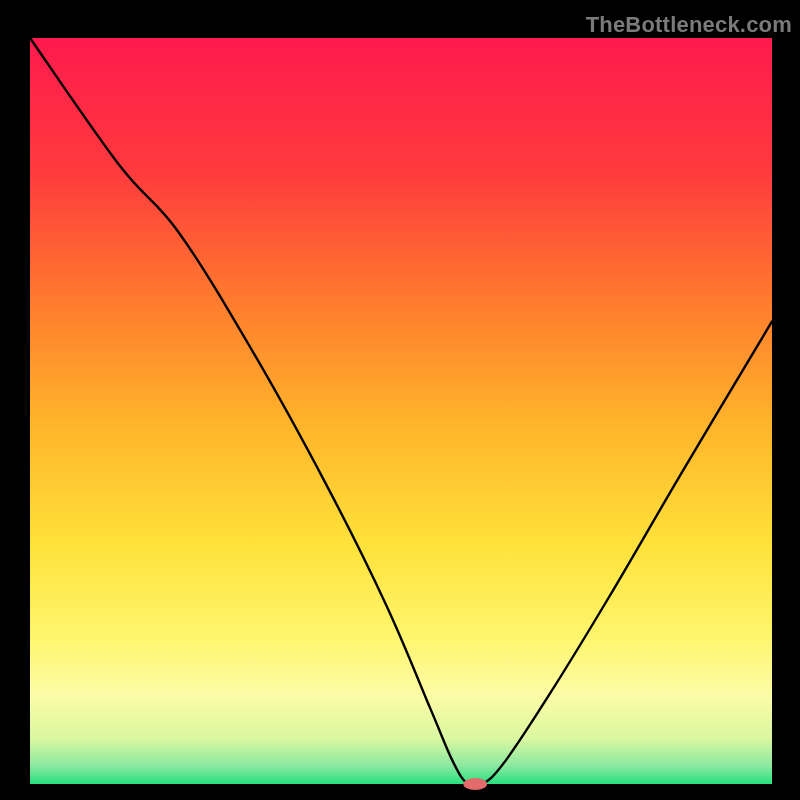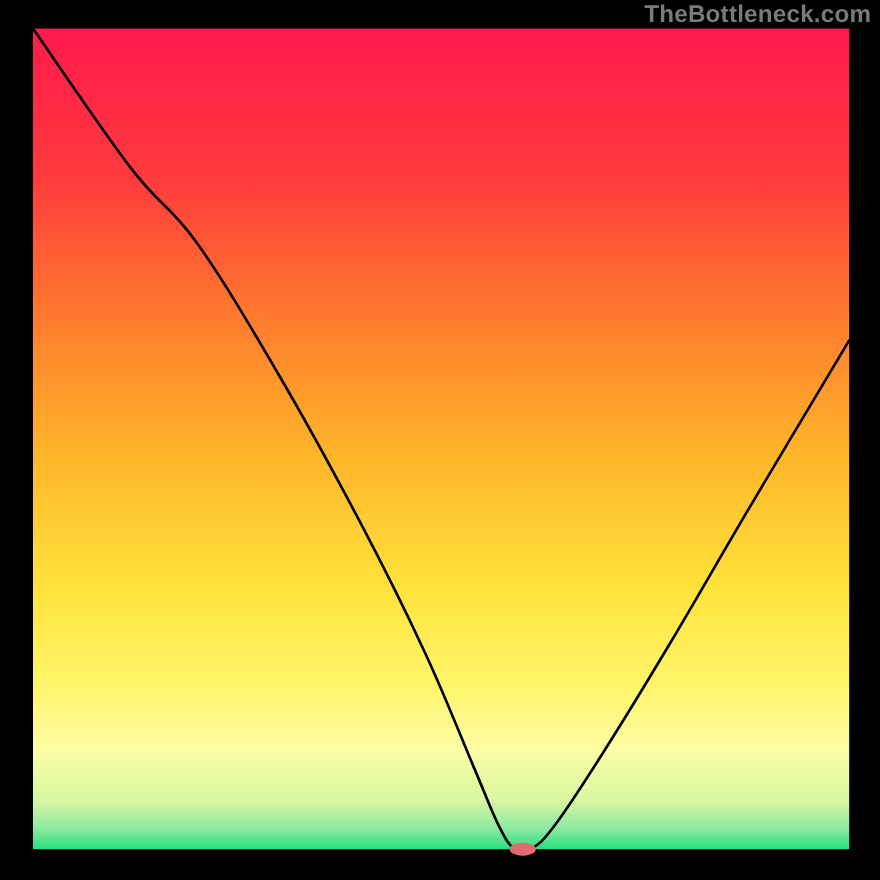--- a/index.html
+++ b/index.html
@@ -7,21 +7,21 @@
     padding: 0;
     width: 800px;
     height: 800px;
     background: #000000;
     overflow: hidden;
     font-family: Arial, Helvetica, sans-serif;
   }
   .frame {
     position: absolute;
     left: 0;
-    top: 0;
+    top: 12px;
     width: 800px;
     height: 711px;
   }
   .watermark {
     position: absolute;
     top: 0;
     right: 8px;
     font-size: 22px;
     font-weight: 600;
     color: #7a7a7a;

